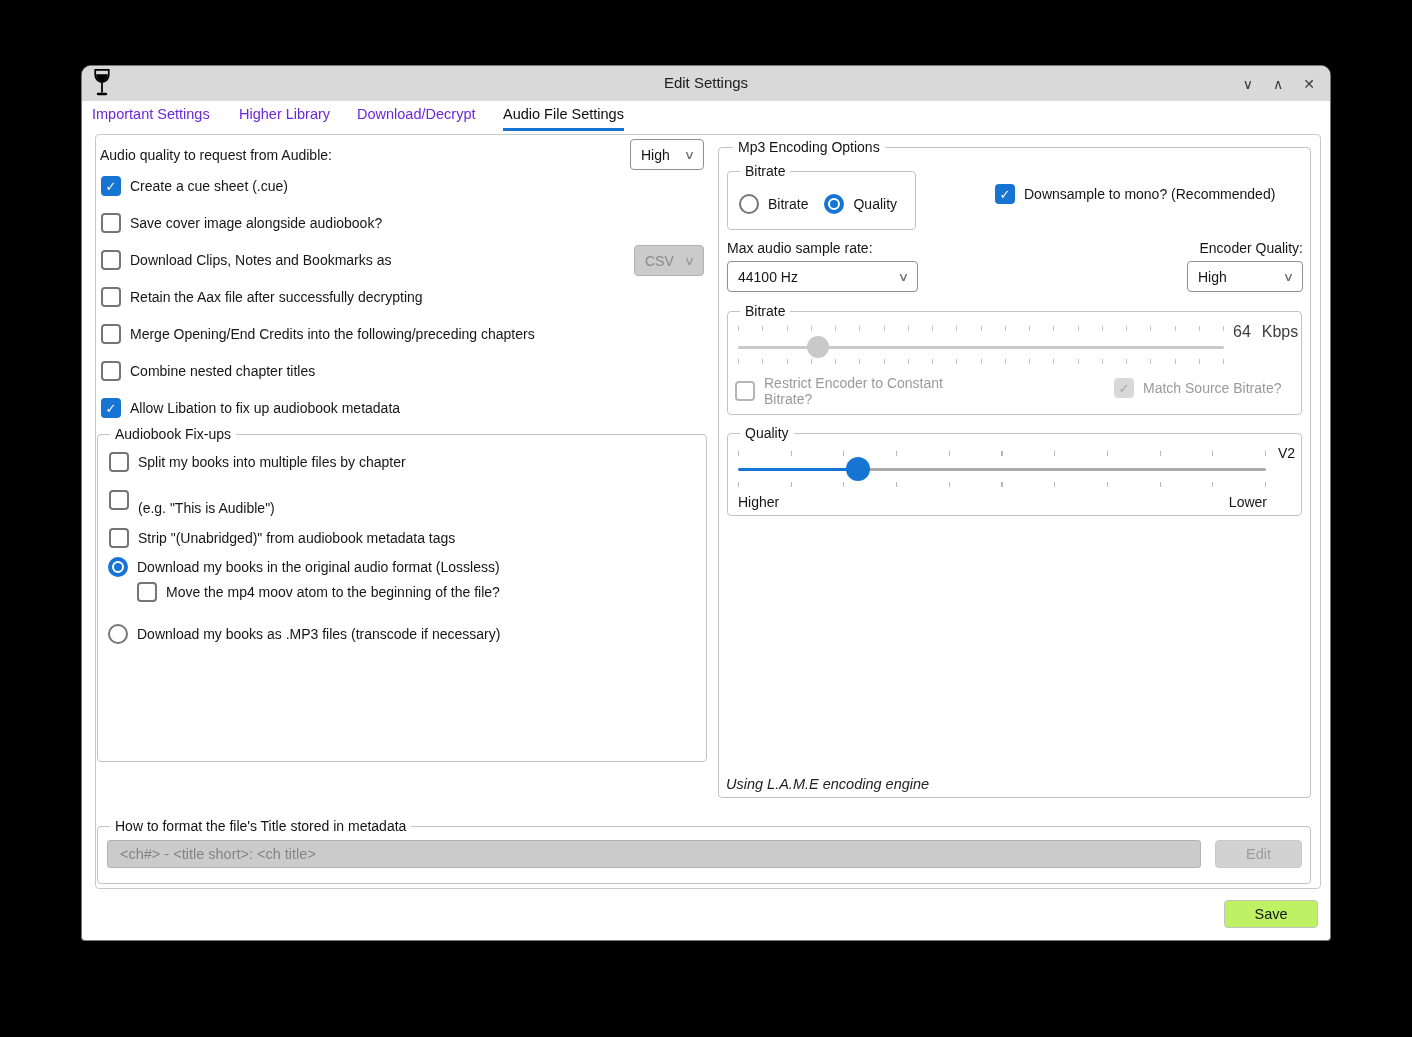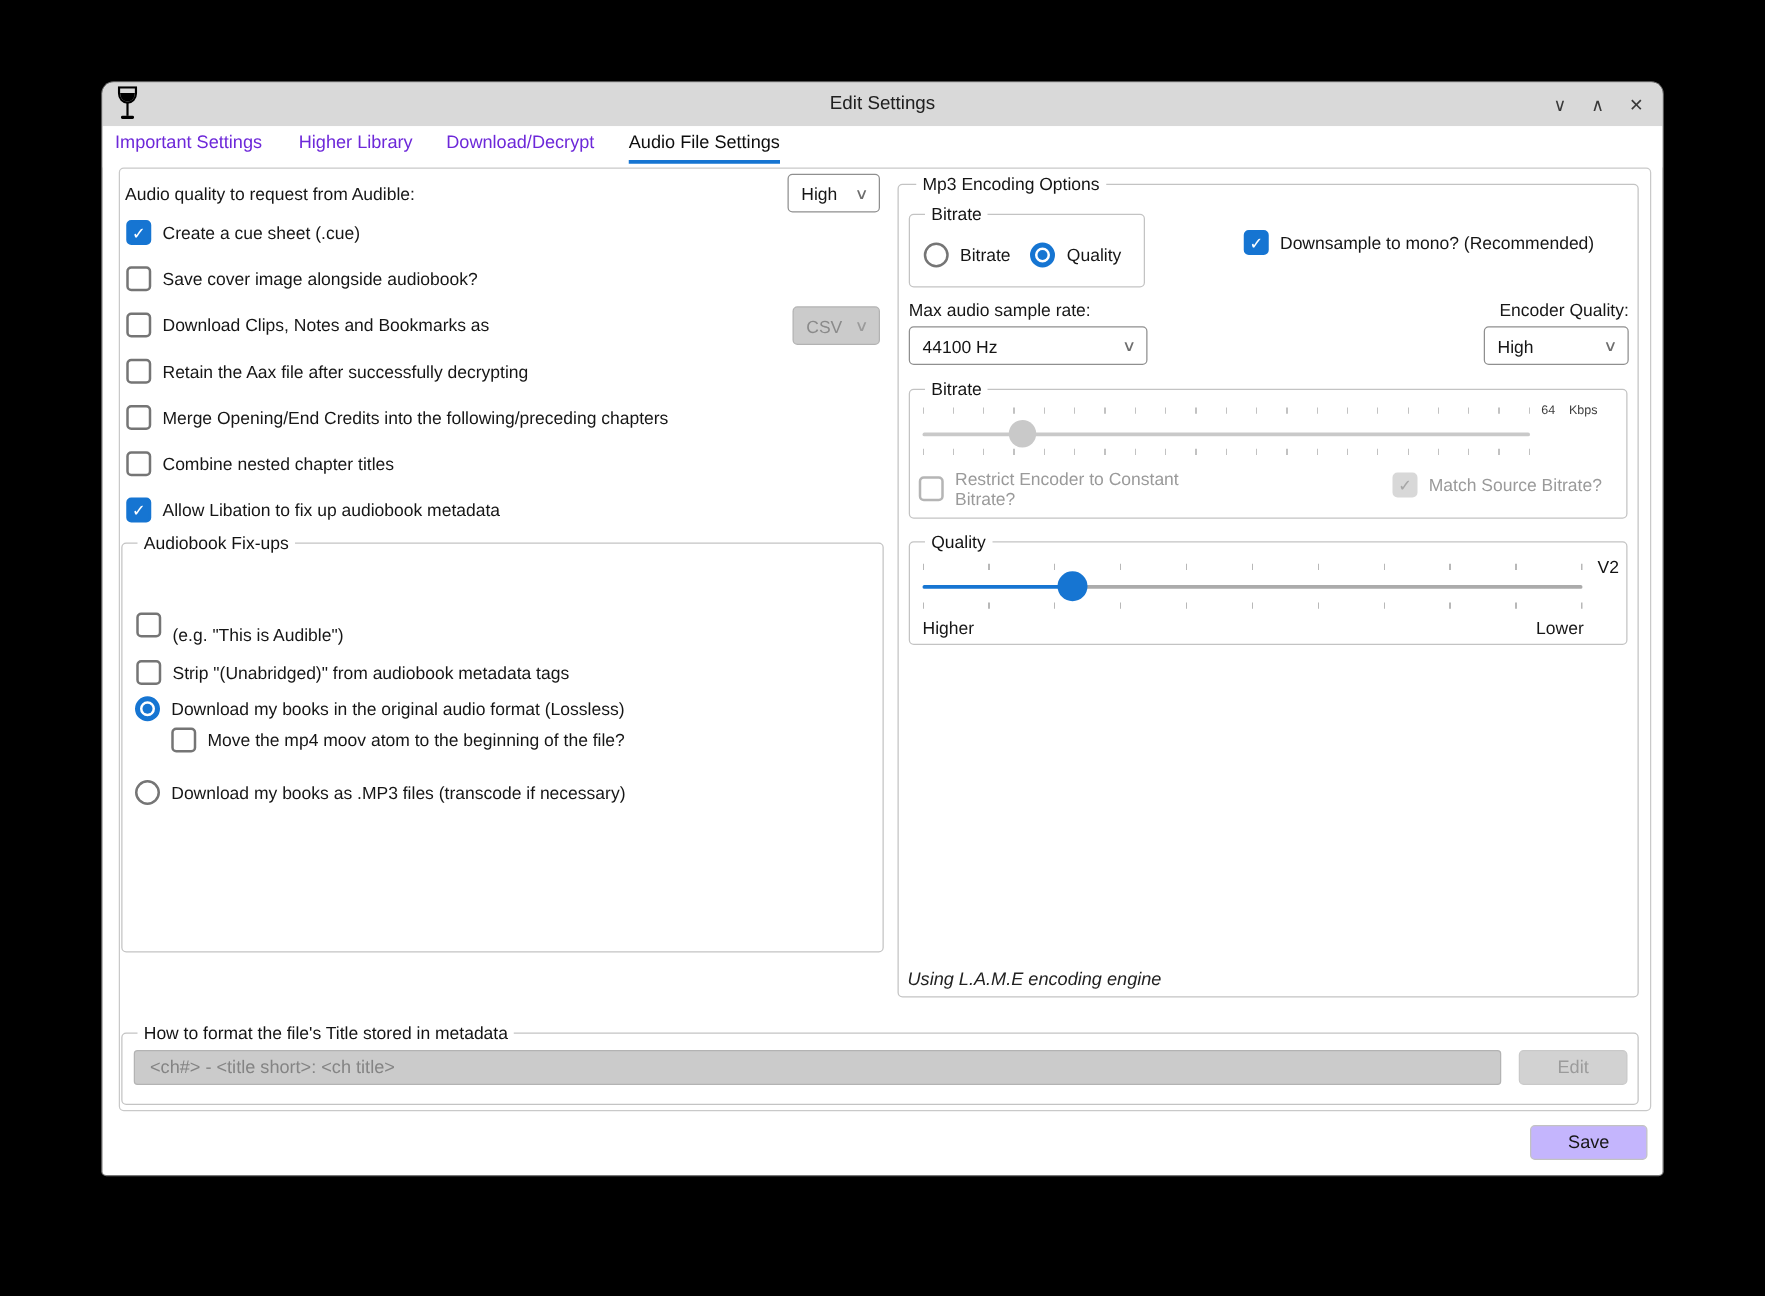--- a/index.html
+++ b/index.html
@@ -31,26 +31,26 @@
   .dd{position:absolute;height:31px;border:1px solid #8f8f8f;border-radius:4px;background:#fff;display:flex;align-items:center;justify-content:space-between;padding:0 9px 0 10px;font-size:14px;color:var(--txt)}
   .dd .chev{color:#6e6e6e;font-size:12px;transform:scaleX(1.3)}
   .dd.dis{background:#cbcbcb;border-color:#b2b2b2;color:#8a8a8a}
   .dd.dis .chev{color:#9b9b9b}
   .group{position:absolute;border:1px solid var(--border);border-radius:4px;background:#fff}
   .legend{position:absolute;top:-9px;left:12px;background:#fff;padding:0 5px;font-size:14px;color:#141414;white-space:nowrap}
   .ticks{position:absolute;height:5px}
   .trackwrap{position:absolute}
   .track{position:absolute;left:0;right:0;height:3px;border-radius:2px}
   .handle{position:absolute;border-radius:50%}
-  .btn{position:absolute;height:28px;background:#c4b5fd;border:1px solid #c2c2c2;border-radius:4px;display:flex;align-items:center;justify-content:center;font-size:14.5px}
+  .btn{position:absolute;height:28px;background:#bef264;border:1px solid #c2c2c2;border-radius:4px;display:flex;align-items:center;justify-content:center;font-size:14.5px}
   .btn.dis{color:#9b9b9b;border-color:#c9c9c9;background:#d2d2d2}
   .inputbox{position:absolute;height:28px;background:#cbcbcb;border:1px solid #b3b3b3;border-radius:3px;color:#848484;font-size:14.5px;padding:0 12px;font-family:"Liberation Sans",sans-serif}
   .note{position:absolute;font-size:14.5px;font-style:italic;color:#222;white-space:nowrap}
   .gtxt{color:var(--dis)}
-  .kv{position:absolute;display:flex;gap:11px;font-size:10px;color:#3d3d3d}
+  .kv{position:absolute;display:flex;gap:11px;font-size:16px;color:#3d3d3d}
 </style>
 </head>
 <body>
 
 <div id="win">
 
   <div class="titlebar">
     <svg class="appicon" viewBox="0 0 18 30">
       <path d="M2 1 h14 v5 a7 7.5 0 0 1 -14 0 z" fill="none" stroke="#000" stroke-width="1.8"></path>
       <path d="M2.9 5.5 h12.2 v0.6 a6.1 6.6 0 0 1 -12.2 0 z" fill="#000"></path>
@@ -113,20 +113,24 @@
   <div class="crow" style="left:19px;top:332px">
     <span class="cb checked">
         <span>✓</span>
       </span>
     <span>Allow Libation to fix up audiobook metadata</span>
   </div>
 
   <div class="group" style="left:15px;top:368px;width:610px;height:328px">
     <span class="legend">Audiobook Fix-ups</span>
   </div>
+  <div class="crow" style="left:27px;top:386px">
+    <span class="cb"></span>
+    <span>Split my books into multiple files by chapter</span>
+  </div>
   <div class="crow" style="left:27px;top:418px">
     <span class="cb"></span>
     <span class="txt2">
       <br>
       <span>(e.g. "This is Audible")</span>
     </span>
   </div>
   <div class="crow" style="left:27px;top:462px">
     <span class="cb"></span>
     <span>Strip "(Unabridged)" from audiobook metadata tags</span>

